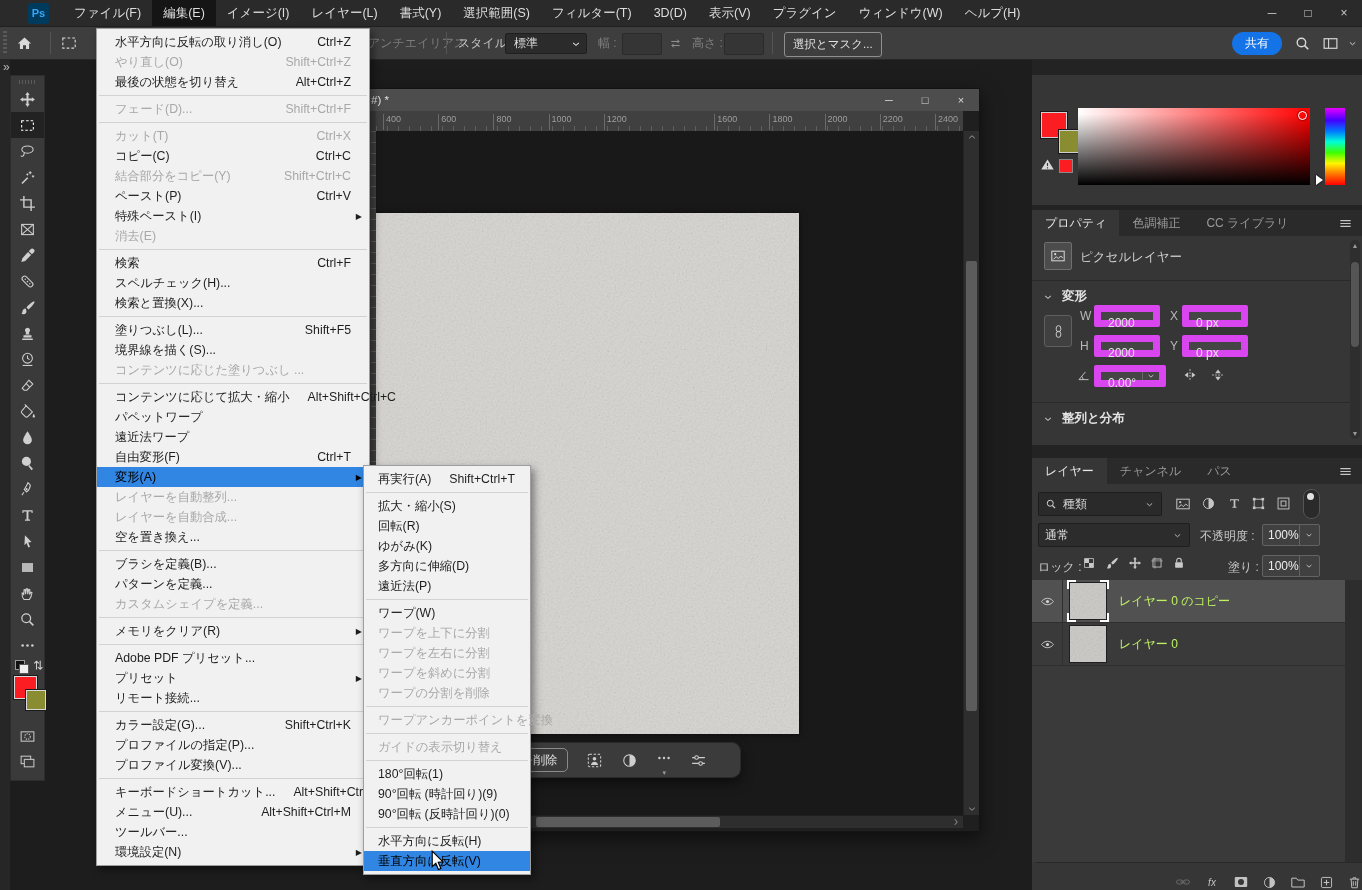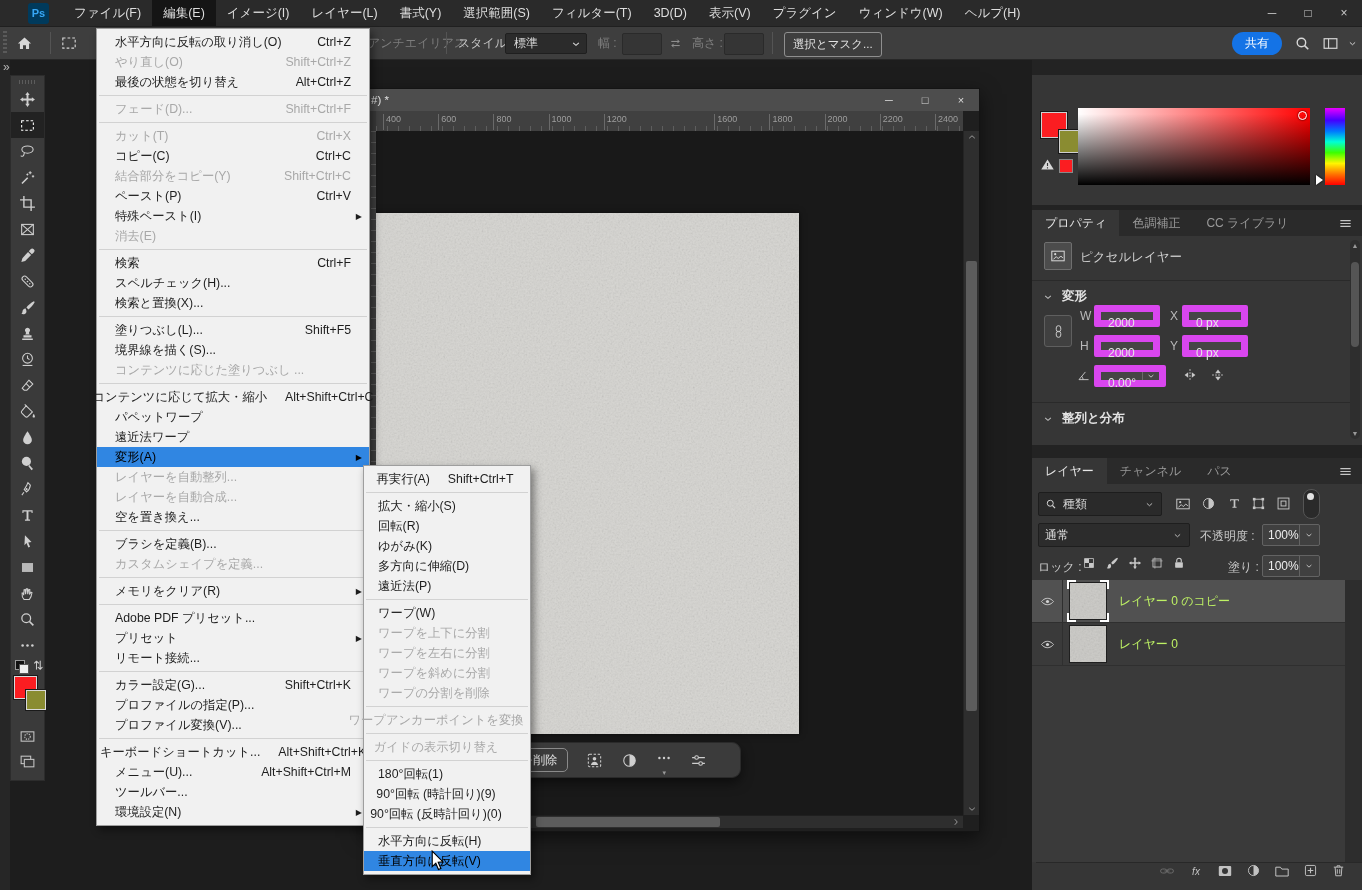--- a/index.html
+++ b/index.html
@@ -153,30 +153,30 @@
   .leye{width:30px;height:100%;display:flex;align-items:center;justify-content:center;color:#d2d2d2;border-right:1px solid #2f2f2f;}
   .lthumb{position:relative;width:36px;height:36px;margin-left:6px;border:1px solid #1f1f1f;}
   .lthumb svg{position:absolute;left:0;top:0;}
   .ck{position:absolute;width:7px;height:7px;border:2px solid #fff;z-index:2;}
   .ck.tl{left:-3px;top:-3px;border-right:none;border-bottom:none;}
   .ck.tr{right:-3px;top:-3px;border-left:none;border-bottom:none;}
   .ck.bl{left:-3px;bottom:-3px;border-right:none;border-top:none;}
   .ck.br{right:-3px;bottom:-3px;border-left:none;border-top:none;}
   .lname{margin-left:12px;font-size:12px;color:#bef264;}
   #layers-bottombar{position:absolute;left:4px;right:0;bottom:0;height:28px;background:#363636;border-top:1px solid #282828;
-                    display:flex;align-items:flex-start;justify-content:flex-end;gap:13px;padding-right:16px;box-sizing:border-box;}
+                    display:flex;align-items:flex-end;justify-content:flex-end;gap:13px;box-sizing:border-box;}
   #layers-bottombar .icn{color:#c2c2c2;}
   #layers-bottombar .icn.dis{color:#6a6a6a;}
 
   
   .menu{position:absolute;background:#f1f1f1;border:1px solid #9e9e9e;box-shadow:3px 4px 8px rgba(0,0,0,.45);
         padding:3px 0;font-size:12.3px;color:#1e1e1e;z-index:10;box-sizing:border-box;}
   #edit-menu{left:96px;top:28px;width:274px;}
   #transform-submenu{left:363px;top:465px;width:168px;z-index:11;}
-  .mrow{height:20px;display:flex;align-items:center;padding:0 7px 0 18px;white-space:nowrap;justify-content:center;}
+  .mrow{height:20px;display:flex;align-items:center;padding:0 7px 0 18px;white-space:nowrap;}
   .mrow .ml{flex:0 0 auto;}
   .mrow .ms{margin-left:auto;padding-left:18px;}
   .mrow .ma{width:11px;text-align:right;font-size:8px;flex:0 0 auto;}
   .mrow.dis{color:#a8a8a8;}
   .mrow.hl{background:#3086e2;color:#000;}
   .msep{height:1px;background:#d2d2d2;margin:3px 2px;}
   #transform-submenu .mrow{padding-left:14px;}
 
   
   #cursor{position:absolute;left:431px;top:850px;z-index:20;}
@@ -982,20 +982,25 @@
       <div class="mrow">
         <span class="ml">パペットワープ</span>
         <span class="ms"></span>
         <span class="ma"></span>
       </div>
       <div class="mrow">
         <span class="ml">遠近法ワープ</span>
         <span class="ms"></span>
         <span class="ma"></span>
       </div>
+      <div class="mrow">
+        <span class="ml">自由変形(F)</span>
+        <span class="ms">Ctrl+T</span>
+        <span class="ma"></span>
+      </div>
       <div class="mrow hl">
         <span class="ml">変形(A)</span>
         <span class="ms"></span>
         <span class="ma">▶</span>
       </div>
       <div class="mrow dis">
         <span class="ml">レイヤーを自動整列...</span>
         <span class="ms"></span>
         <span class="ma"></span>
       </div>
@@ -1005,20 +1010,25 @@
         <span class="ma"></span>
       </div>
       <div class="mrow">
         <span class="ml">空を置き換え...</span>
         <span class="ms"></span>
         <span class="ma"></span>
       </div>
       <div class="msep"></div>
       <div class="mrow">
         <span class="ml">ブラシを定義(B)...</span>
+        <span class="ms"></span>
+        <span class="ma"></span>
+      </div>
+      <div class="mrow">
+        <span class="ml">パターンを定義...</span>
         <span class="ms"></span>
         <span class="ma"></span>
       </div>
       <div class="mrow dis">
         <span class="ml">カスタムシェイプを定義...</span>
         <span class="ms"></span>
         <span class="ma"></span>
       </div>
       <div class="msep"></div>
       <div class="mrow">

